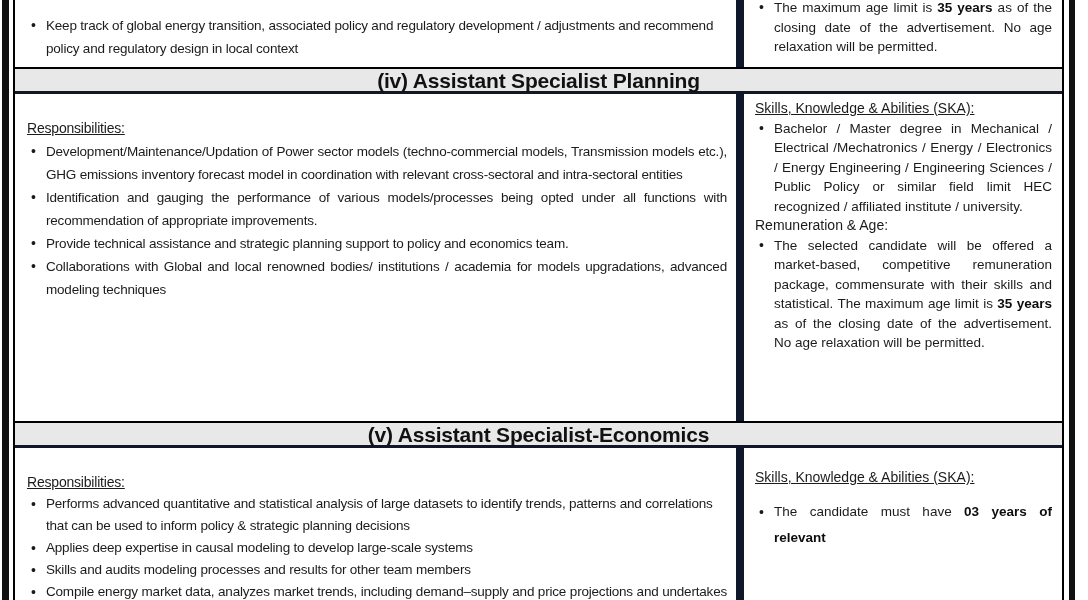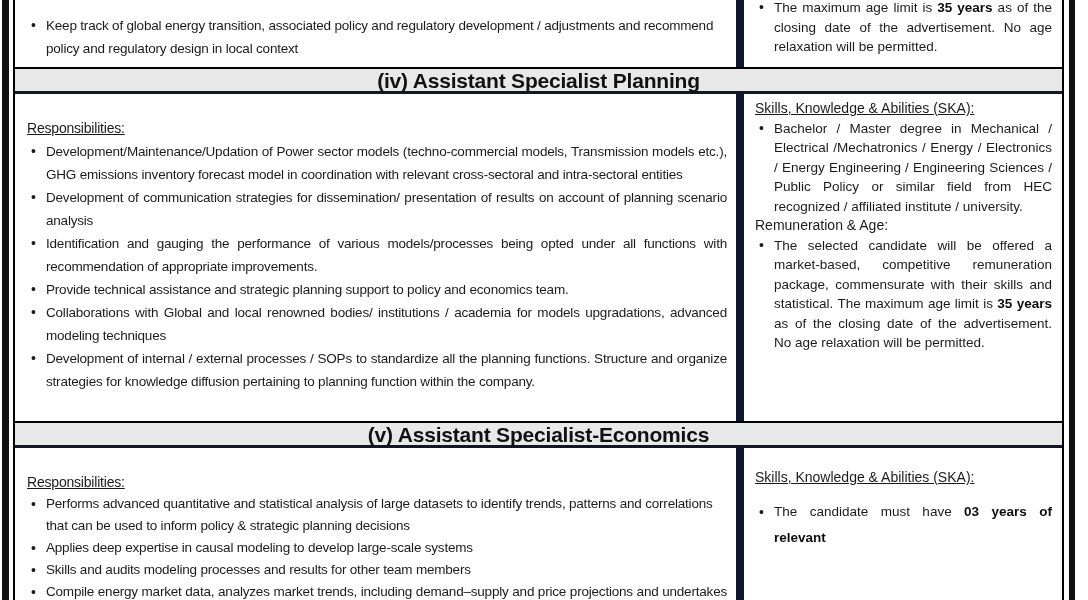--- a/index.html
+++ b/index.html
@@ -114,31 +114,29 @@
 
     <div class="header-row">
       <span>(iv) Assistant Specialist Planning</span>
     </div>
 
     <div class="row row-iv">
       <div class="cell cell-l">
         <div class="sec-label">Responsibilities:</div>
         <div class="blist">
           <div class="li"><span>Development/Maintenance/Updation of Power sector models (techno-commercial models, Transmission models etc.), GHG emissions inventory forecast model in coordination with relevant cross-sectoral and intra-sectoral entities</span></div>
-          <div class="li"><span>Development of communication strategies for dissemination/ presentation of results on account of planning scenario analysis</span></div>
           <div class="li"><span>Identification and gauging the performance of various models/processes being opted under all functions with recommendation of appropriate improvements.</span></div>
           <div class="li"><span>Provide technical assistance and strategic planning support to policy and economics team.</span></div>
           <div class="li"><span>Collaborations with Global and local renowned bodies/ institutions / academia for models upgradations, advanced modeling techniques</span></div>
-          <div class="li"><span>Development of internal / external processes / SOPs to standardize all the planning functions. Structure and organize strategies for knowledge diffusion pertaining to planning function within the company.</span></div>
         </div>
       </div>
       <div class="cell cell-r">
         <div class="sec-label">Skills, Knowledge &amp; Abilities (SKA):</div>
         <div class="blist">
-          <div class="li"><span>Bachelor / Master degree in Mechanical / Electrical /Mechatronics / Energy / Electronics / Energy Engineering / Engineering Sciences / Public Policy or similar field from HEC recognized / affiliated institute / university.</span><b></b><span></span></div>
+          <div class="li"><span>Bachelor / Master degree in Mechanical / Electrical /Mechatronics / Energy / Electronics / Energy Engineering / Engineering Sciences / Public Policy or similar field limit HEC recognized / affiliated institute / university.</span><b></b><span></span></div>
         </div>
         <div class="sec-label no-underline">Remuneration &amp; Age:</div>
         <div class="blist">
           <div class="li"><span>The selected candidate will be offered a market-based, competitive remuneration package, commensurate with their skills and statistical. The maximum age limit is </span><b>35 years</b><span> as of the closing date of the advertisement. No age relaxation will be permitted.</span></div>
         </div>
       </div>
     </div>
 
     <div class="header-row">
       <span>(v) Assistant Specialist-Economics</span>

